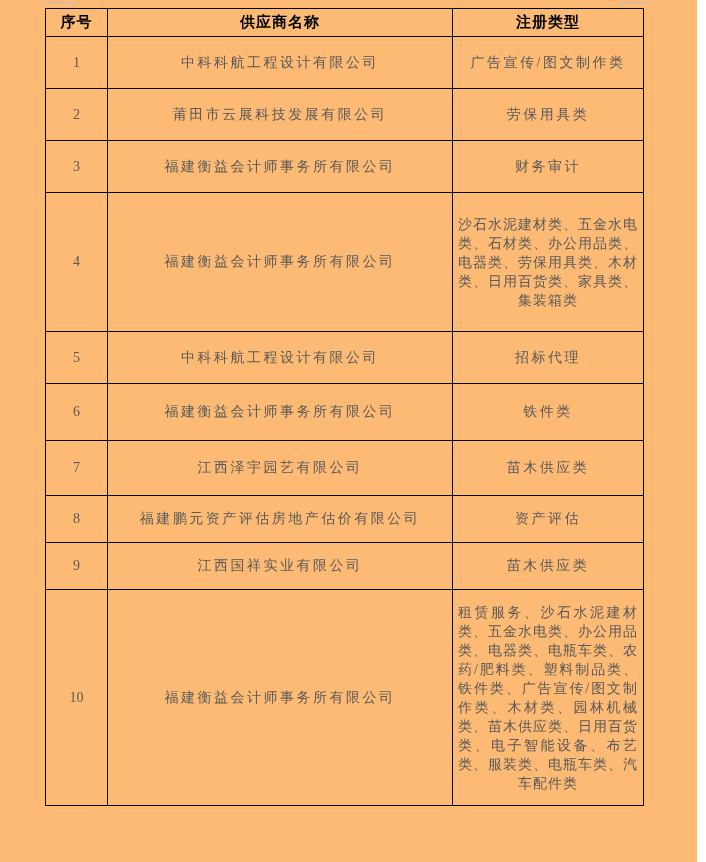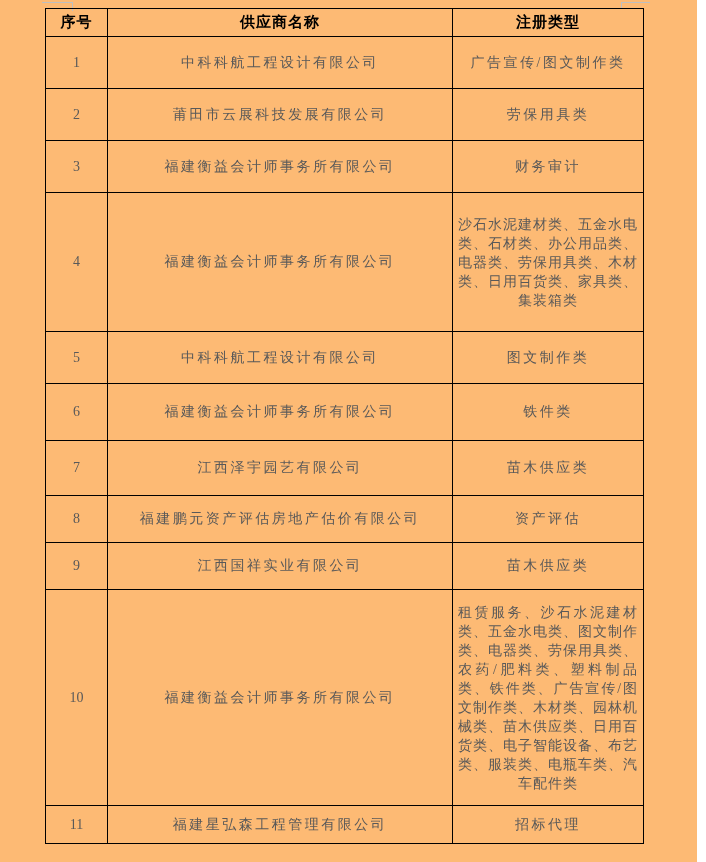--- a/index.html
+++ b/index.html
@@ -114,21 +114,21 @@
 
     <tr class="r4">
       <td class="num">4</td>
       <td>福建衡益会计师事务所有限公司</td>
       <td class="type long">沙石水泥建材类、五金水电类、石材类、办公用品类、电器类、劳保用具类、木材类、日用百货类、家具类、集装箱类</td>
     </tr>
 
     <tr class="r5">
       <td class="num">5</td>
       <td>中科科航工程设计有限公司</td>
-      <td class="type">图文制作类</td>
+      <td class="type">招标代理</td>
     </tr>
 
     <tr class="r6">
       <td class="num">6</td>
       <td>福建衡益会计师事务所有限公司</td>
       <td class="type">铁件类</td>
     </tr>
 
     <tr class="r7">
       <td class="num">7</td>
@@ -144,23 +144,18 @@
 
     <tr class="r9">
       <td class="num">9</td>
       <td>江西国祥实业有限公司</td>
       <td class="type">苗木供应类</td>
     </tr>
 
     <tr class="r10">
       <td class="num">10</td>
       <td>福建衡益会计师事务所有限公司</td>
-      <td class="type long">租赁服务、沙石水泥建材类、五金水电类、图文制作类、电器类、劳保用具类、农药/肥料类、塑料制品类、铁件类、广告宣传/图文制作类、木材类、园林机械类、苗木供应类、日用百货类、电子智能设备、布艺类、服装类、电瓶车类、汽车配件类</td>
+      <td class="type long">租赁服务、沙石水泥建材类、五金水电类、办公用品类、电器类、电瓶车类、农药/肥料类、塑料制品类、铁件类、广告宣传/图文制作类、木材类、园林机械类、苗木供应类、日用百货类、电子智能设备、布艺类、服装类、电瓶车类、汽车配件类</td>
     </tr>
 
-    <tr class="r11">
-      <td class="num">11</td>
-      <td>福建星弘森工程管理有限公司</td>
-      <td class="type">招标代理</td>
-    </tr>
   </tbody>
     </table>
 </div>
 
 </body></html>

